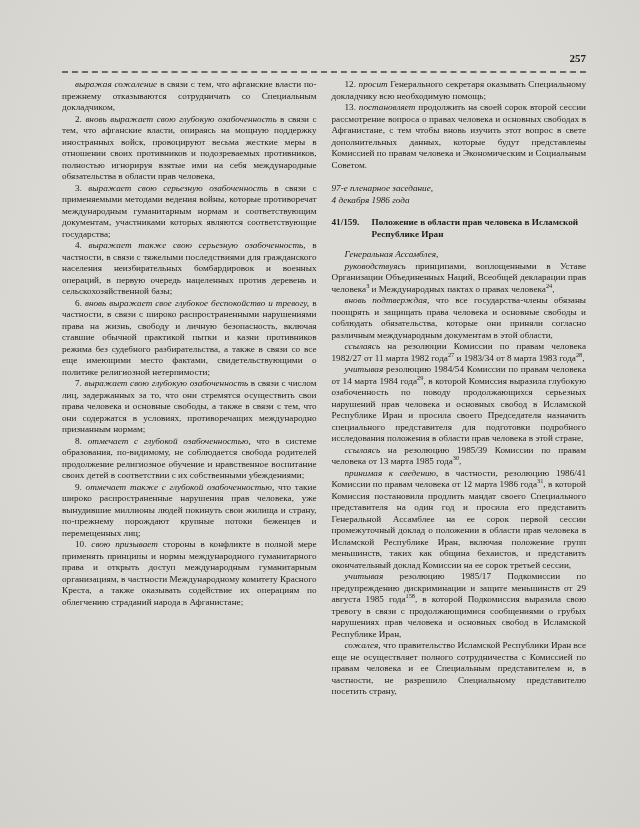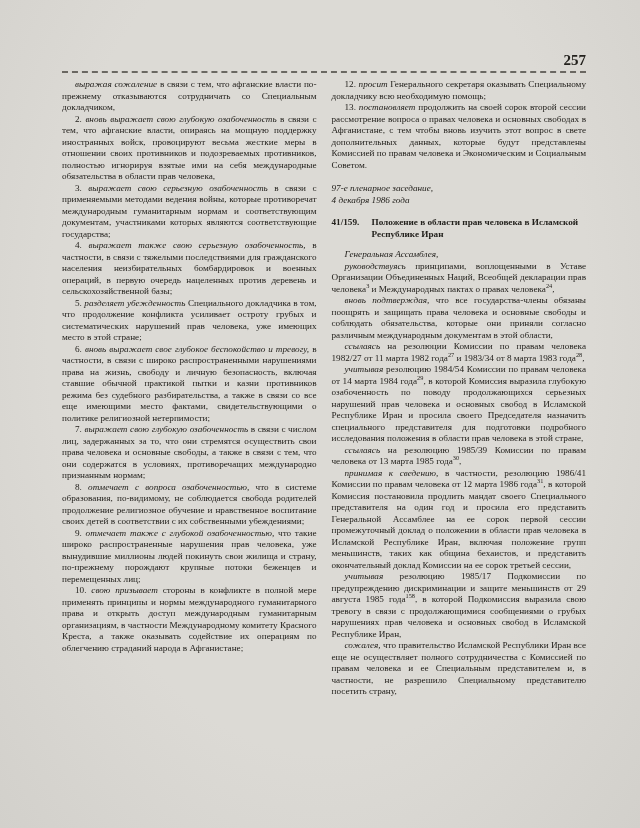--- a/index.html
+++ b/index.html
@@ -10,21 +10,21 @@
     color:#23211d;
     overflow:hidden;
   }
   .page {
     position:relative; width:640px; height:828px;
     background:radial-gradient(ellipse at 50% 40%, #dcdad5 60%, #d2d0cb 100%);
     overflow:hidden;
   }
   .header { position:absolute; top:54px; left:62px; right:54px; height:14px; font-size:9px; }
   .header-title { display:block; text-align:center; letter-spacing:.4px; color:#2a2823; }
-  .page-number { position:absolute; right:0; top:-2px; font-weight:bold; font-size:15px; }
+  .page-number { position:absolute; right:0; top:-2px; font-weight:bold; font-size:11px; }
   .header-rule { position:absolute; top:71px; left:62px; right:54px; border-top:2px dashed #45423c; opacity:.75; }
   .columns { position:absolute; top:79px; left:62px; right:54px; display:flex; gap:15px; }
   .column { flex:1 1 0; min-width:0; font-size:9.2px; line-height:11.5px; text-align:justify; }
   .para { margin:0; text-indent:13px; }
   .it { font-style:italic;margin-top:44px; }
   sup { font-size:6.3px; line-height:0; vertical-align:super; }
   .meeting-note { text-align:left; font-style:italic; margin:11px 2px 10px 0; line-height:12px; }
   .res-heading { display:flex; font-weight:bold; margin:0 0 9px 0; line-height:12px; }
   .res-num { width:40px; flex:none; }
   .res-title { flex:1; text-align:left; }
@@ -36,24 +36,23 @@
   <div class="header">
     <span class="page-number">257</span>
   </div>
   <div class="header-rule"></div>
   <div class="columns">
     <div class="column">
         <p class="para"><span class="it">выражая сожаление</span><span> в связи с тем, что афганские власти по-прежнему отказываются сотрудничать со Специальным докладчиком,</span></p>
         <p class="para"><span>2.  </span><span class="it">вновь выражает свою глубокую озабоченность</span><span> в связи с тем, что афганские власти, опираясь на мощную поддержку иностранных войск, провоцируют весьма жесткие меры в отношении своих противников и подозреваемых противников, полностью игнорируя взятые ими на себя международные обязательства в области прав человека,</span></p>
         <p class="para"><span>3.  </span><span class="it">выражает свою серьезную озабоченность</span><span> в связи с применяемыми методами ведения войны, которые противоречат международным гуманитарным нормам и соответствующим документам, участниками которых являются соответствующие государства;</span></p>
         <p class="para"><span>4.  </span><span class="it">выражает также свою серьезную озабоченность,</span><span> в частности, в связи с тяжелыми последствиями для гражданского населения неизбирательных бомбардировок и военных операций, в первую очередь нацеленных против деревень и сельскохозяйственной базы;</span></p>
-        <p class="para"><span>5.  </span><span class="it">разделяет убежденность</span><span> Специального докладчика в том, что продолжение конфликта усиливает остроту грубых и систематических нарушений прав человека, уже имеющих место в этой стране;</span></p>
         <p class="para"><span>6.  </span><span class="it">вновь выражает свое глубокое беспокойство и тревогу,</span><span> в частности, в связи с широко распространенными нарушениями права на жизнь, свободу и личную безопасность, включая ставшие обычной практикой пытки и казни противников режима без судебного разбирательства, а также в связи со все еще имеющими место фактами, свидетельствующими о политике религиозной нетерпимости;</span></p>
         <p class="para"><span>7.  </span><span class="it">выражает свою глубокую озабоченность</span><span> в связи с числом лиц, задержанных за то, что они стремятся осуществить свои права человека и основные свободы, а также в связи с тем, что они содержатся в условиях, противоречащих международно признанным нормам;</span></p>
-        <p class="para"><span>8.  </span><span class="it">отмечает с вопроса озабоченностью,</span><span> что в системе образования, по-видимому, не соблюдается свобода родителей продолжение религиозное обучение и нравственное воспитание своих детей в соответствии с их собственными убеждениями;</span></p>
+        <p class="para"><span>8.  </span><span class="it">отмечает с глубокой озабоченностью,</span><span> что в системе образования, по-видимому, не соблюдается свобода родителей продолжение религиозное обучение и нравственное воспитание своих детей в соответствии с их собственными убеждениями;</span></p>
         <p class="para"><span>9.  </span><span class="it">отмечает также с глубокой озабоченностью,</span><span> что такие широко распространенные нарушения прав человека, уже вынудившие миллионы людей покинуть свои жилища и страну, по-прежнему порождают крупные потоки беженцев и перемещенных лиц;</span></p>
         <p class="para"><span>10.  </span><span class="it">свою призывает</span><span> стороны в конфликте в полной мере применять принципы и нормы международного гуманитарного права и открыть доступ международным гуманитарным организациям, в частности Международному комитету Красного Креста, а также оказывать содействие их операциям по облегчению страданий народа в Афганистане;</span></p>
       </div>
     <div class="column">
         <p class="para"><span>12.  </span><span class="it">просит</span><span> Генерального секретаря оказывать Специальному докладчику всю необходимую помощь;</span></p>
         <p class="para"><span>13.  </span><span class="it">постановляет</span><span> продолжить на своей сорок второй сессии рассмотрение вопроса о правах человека и основных свободах в Афганистане, с тем чтобы вновь изучить этот вопрос в свете дополнительных данных, которые будут представлены Комиссией по правам человека и Экономическим и Социальным Советом.</span></p>
         <div class="meeting-note">
           <div>97-е пленарное заседание,</div>
           <div>4 декабря 1986 года</div>
         </div>

